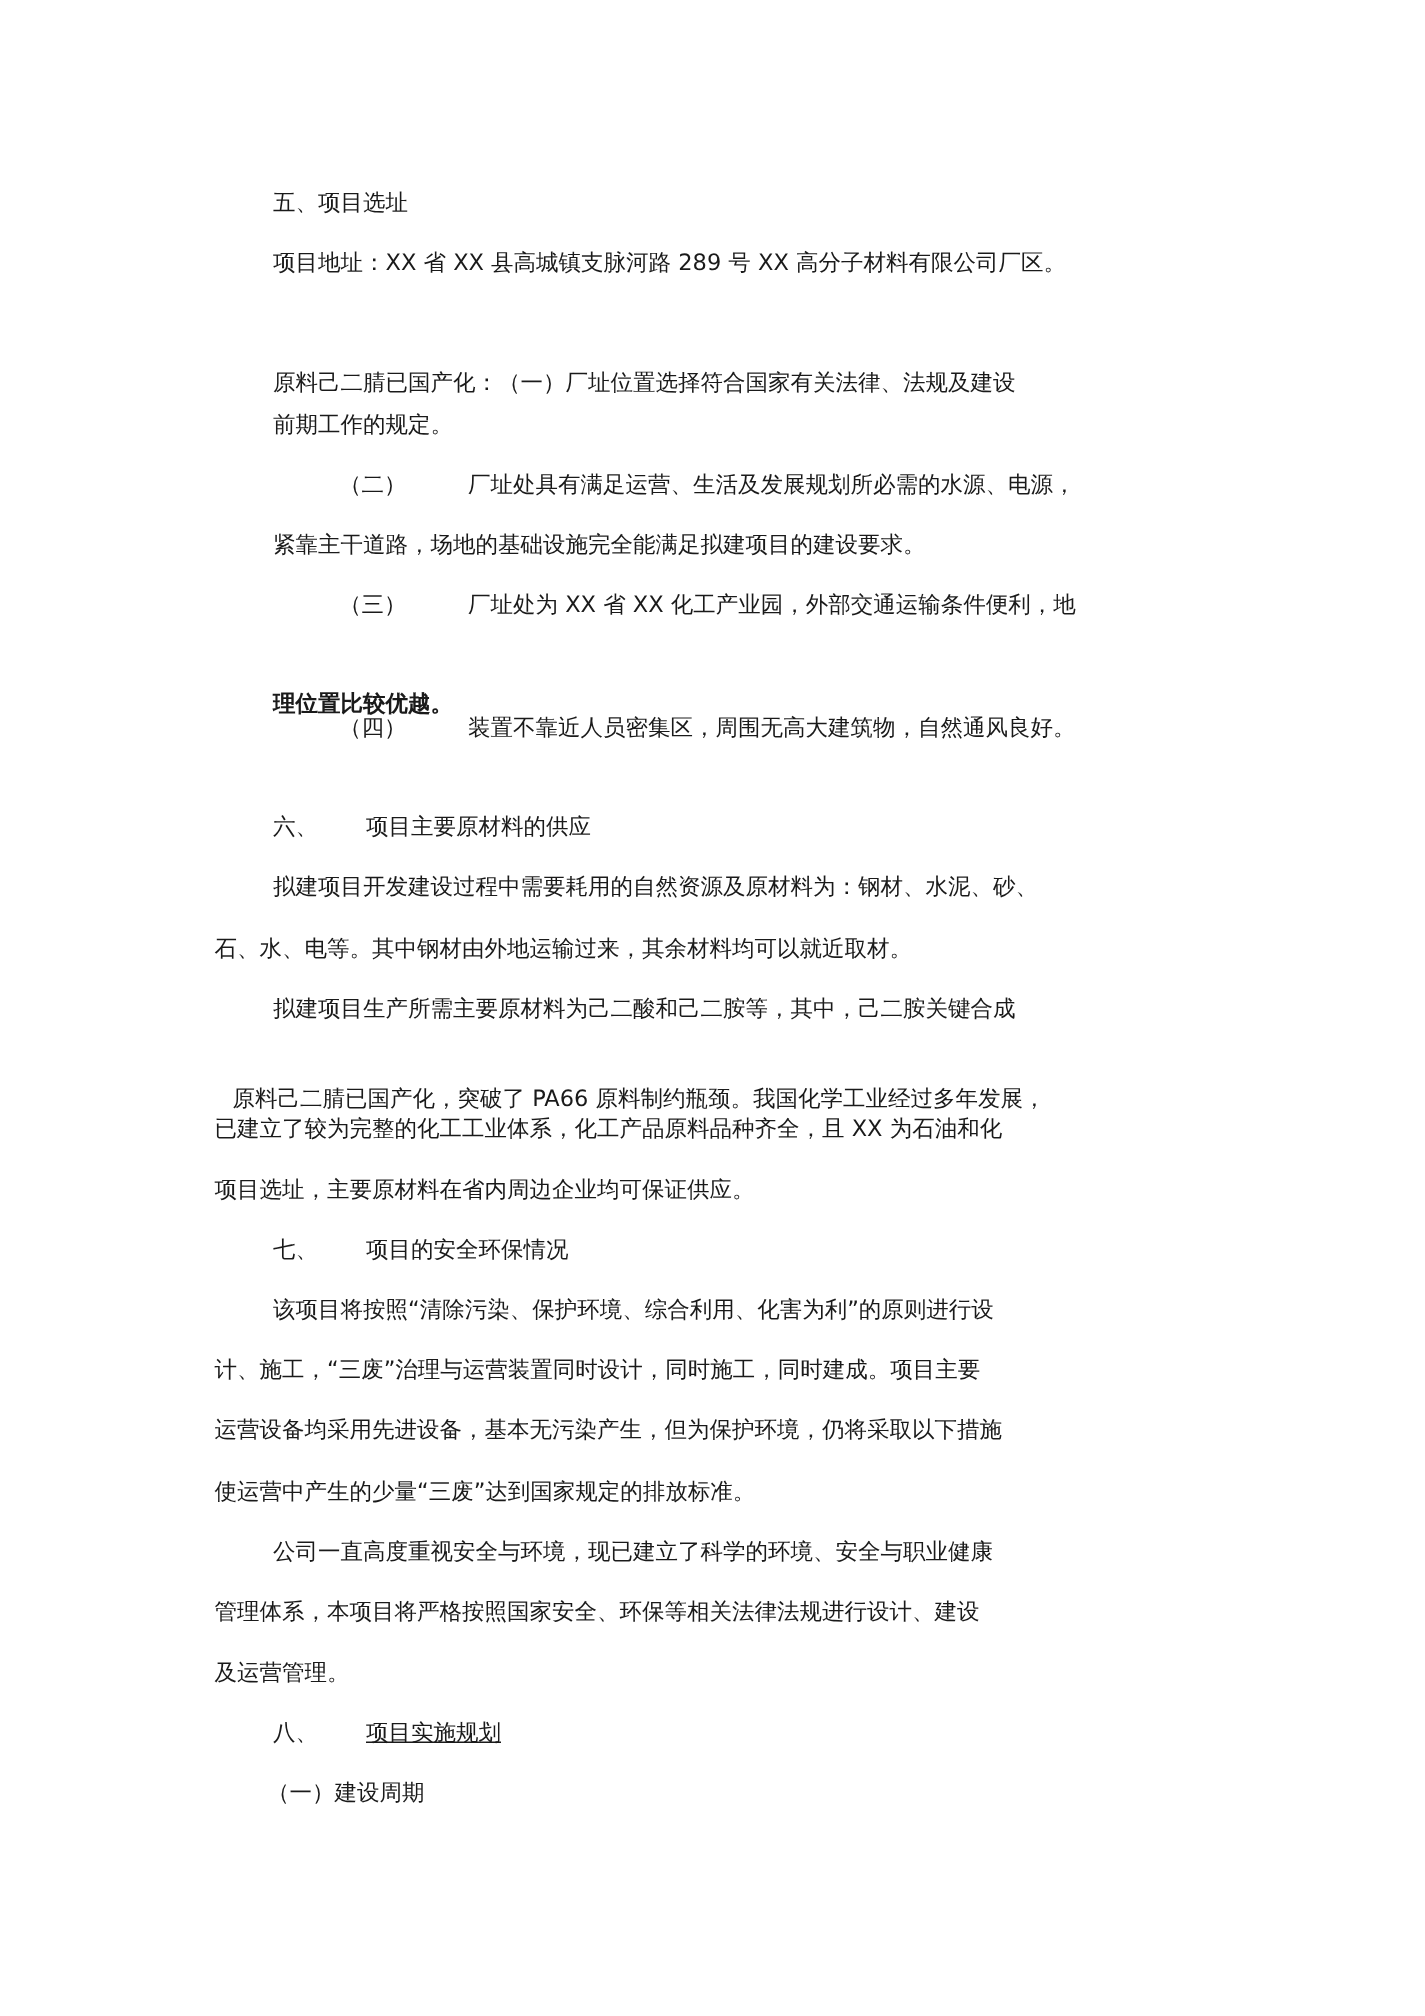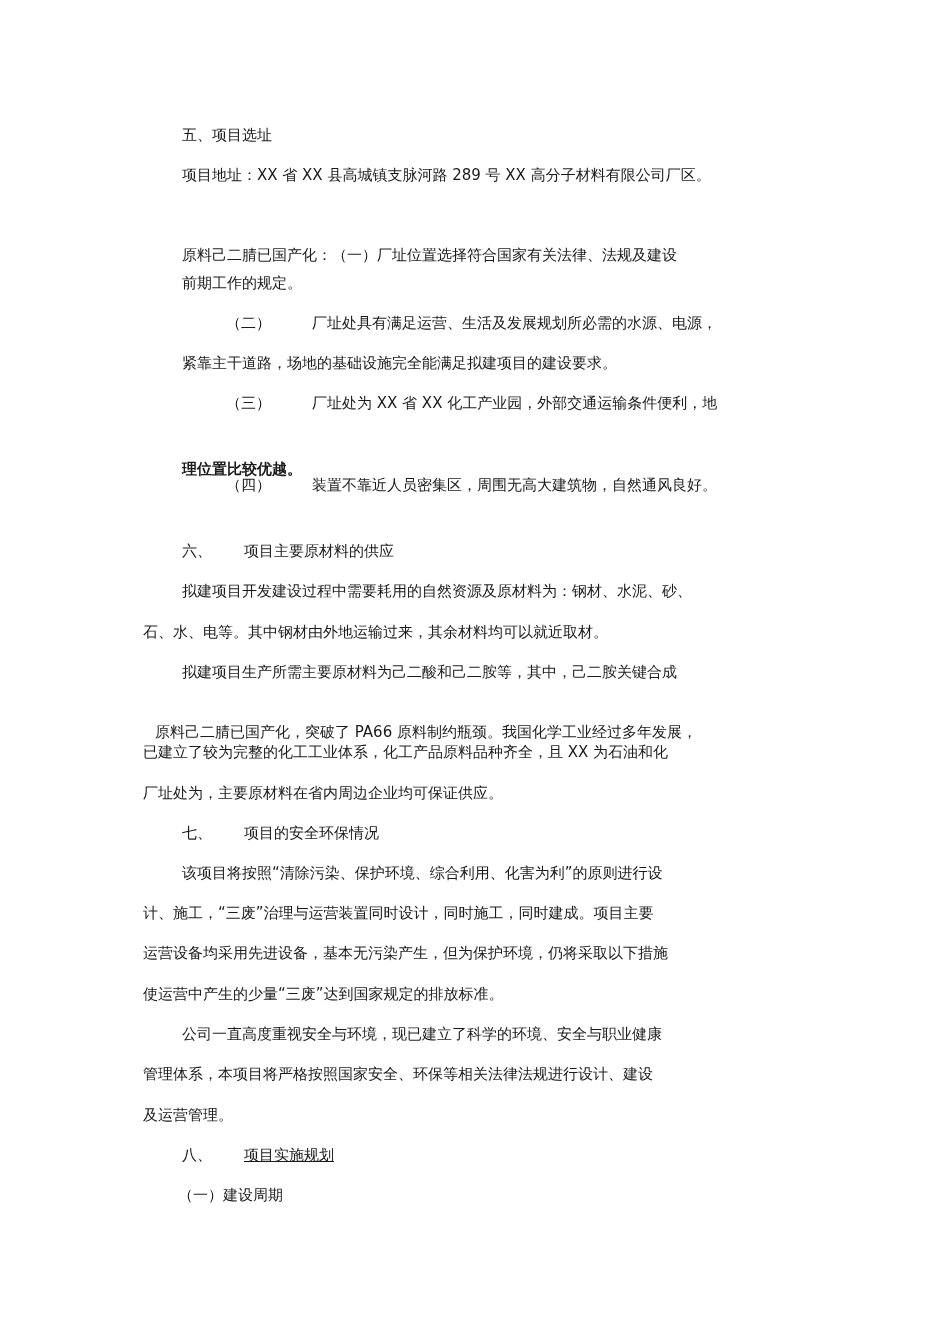--- a/index.html
+++ b/index.html
@@ -39,21 +39,21 @@
 
   <div class="line" style="left:182px; top:544px;">六、</div>
   <div class="line" style="left:244px; top:544px;">项目主要原材料的供应</div>
 
   <div class="line" style="left:143px; top:625px;">石、水、电等。其中钢材由外地运输过来，其余材料均可以就近取材。</div>
   <div class="line" style="left:182px; top:584px;">拟建项目开发建设过程中需要耗用的自然资源及原材料为：钢材、水泥、砂、</div>
 
   <div class="line" style="left:182px; top:665px;">拟建项目生产所需主要原材料为己二酸和己二胺等，其中，己二胺关键合成</div>
   <div class="line" style="left:155px; top:705px;margin-top:20px;">原料己二腈已国产化，突破了 PA66 原料制约瓶颈。我国化学工业经过多年发展，</div>
   <div class="line" style="left:143px; top:745px;">已建立了较为完整的化工工业体系，化工产品原料品种齐全，且 XX 为石油和化</div>
-  <div class="line" style="left:143px; top:786px;">厂址处为，主要原材料在省内周边企业均可保证供应。</div>
+  <div class="line" style="left:143px; top:786px;">项目选址，主要原材料在省内周边企业均可保证供应。</div>
 
   <div class="line" style="left:182px; top:826px;">七、</div>
   <div class="line" style="left:244px; top:826px;">项目的安全环保情况</div>
 
   <div class="line" style="left:182px; top:866px;">该项目将按照“清除污染、保护环境、综合利用、化害为利”的原则进行设</div>
   <div class="line" style="left:143px; top:906px;">计、施工，“三废”治理与运营装置同时设计，同时施工，同时建成。项目主要</div>
   <div class="line" style="left:143px; top:946px;">运营设备均采用先进设备，基本无污染产生，但为保护环境，仍将采取以下措施</div>
   <div class="line" style="left:143px; top:987px;">使运营中产生的少量“三废”达到国家规定的排放标准。</div>
 
   <div class="line" style="left:182px; top:1027px;">公司一直高度重视安全与环境，现已建立了科学的环境、安全与职业健康</div>

